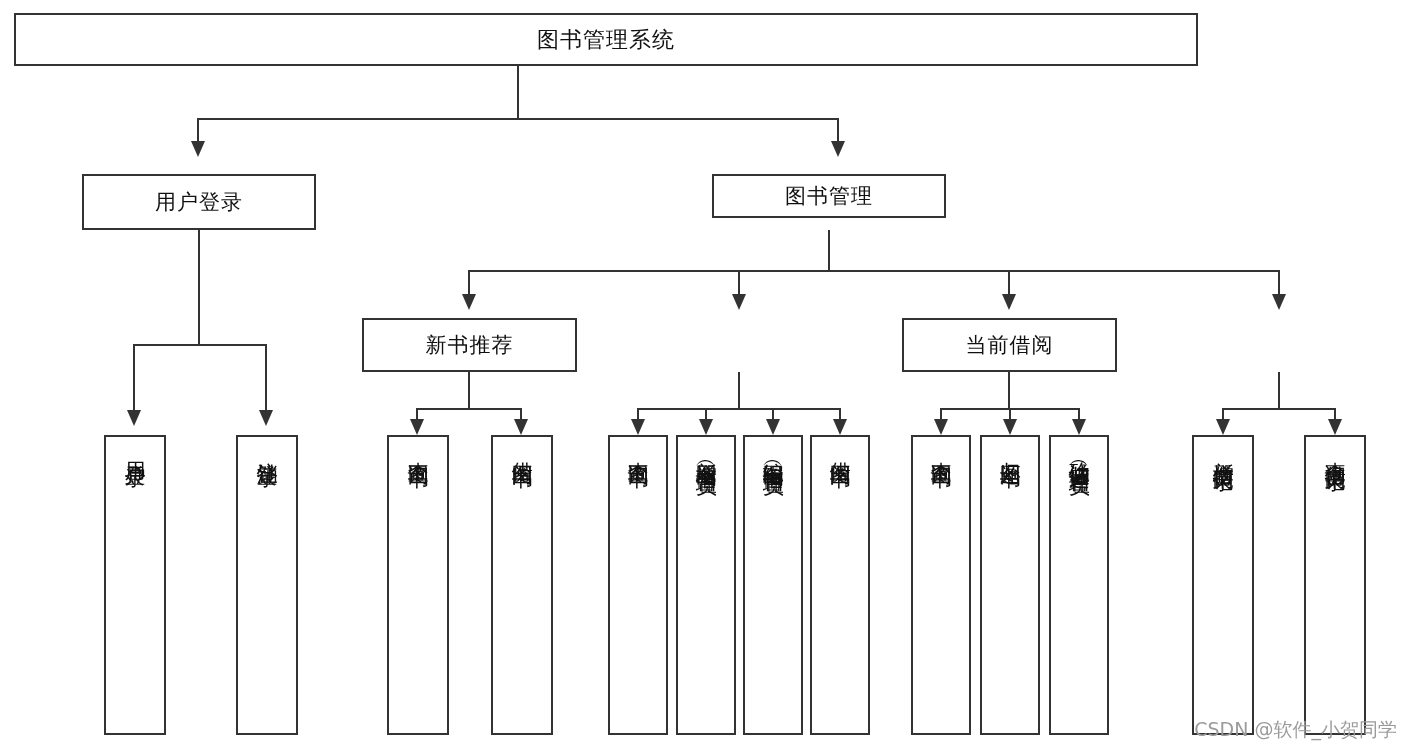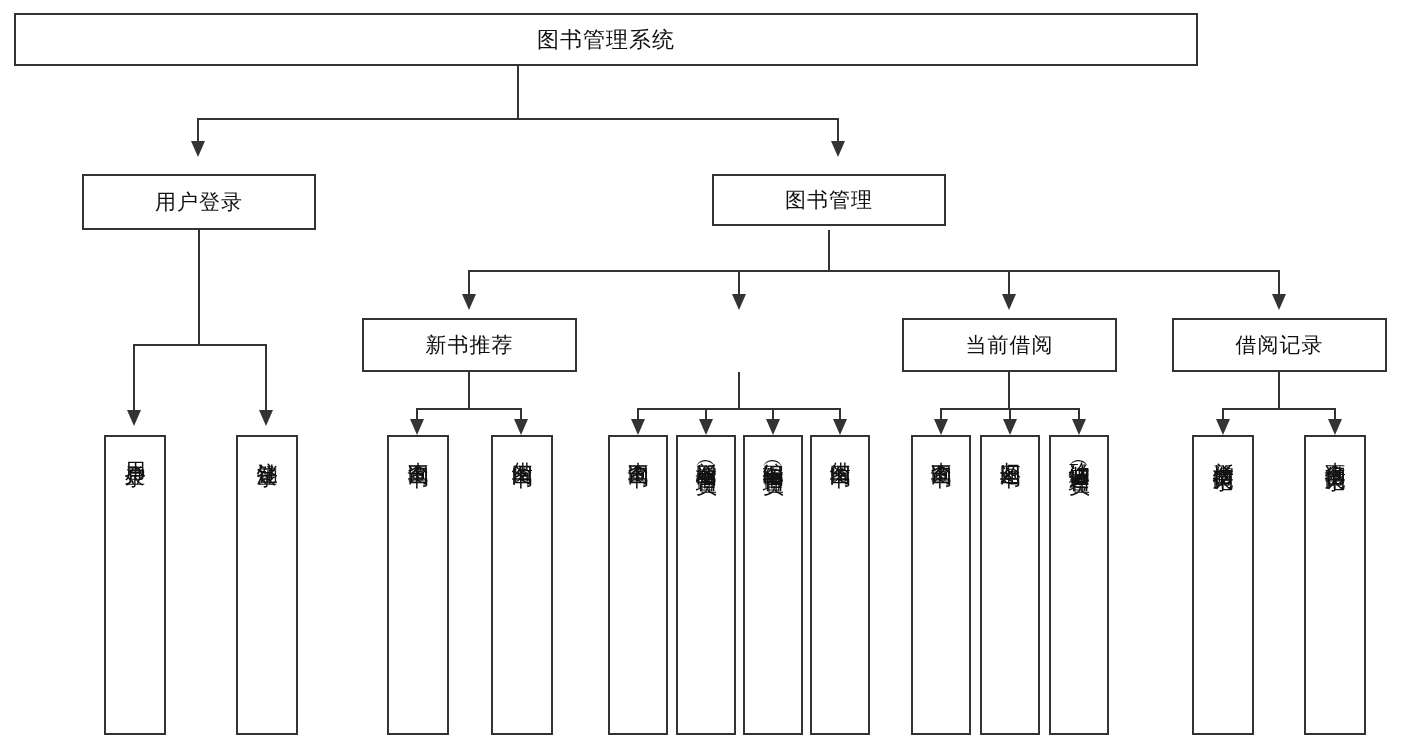--- a/index.html
+++ b/index.html
@@ -101,21 +101,21 @@
 
   <div class="line vline" style="left:197px; top:118px; width:2px; height:25px;"></div>
   <div class="arrow" style="left:191px; top:141px;"></div>
   <div class="line vline" style="left:837px; top:118px; width:2px; height:25px;"></div>
   <div class="arrow" style="left:831px; top:141px;"></div>
 
   <div class="node horiz" style="left:82px; top:174px; width:234px; height:56px;">
     <span class="label">用户登录</span>
   </div>
 
-  <div class="node horiz" style="left:712px; top:174px; width:234px; height:52px;">
+  <div class="node horiz" style="left:712px; top:174px; width:234px; height:44px;">
     <span class="label">图书管理</span>
   </div>
 
   <div class="line vline" style="left:198px; top:230px; width:2px; height:115px;"></div>
   <div class="line hline" style="left:133px; top:344px; width:134px; height:2px;"></div>
   <div class="line vline" style="left:133px; top:344px; width:2px; height:68px;"></div>
   <div class="arrow" style="left:127px; top:410px;"></div>
   <div class="line vline" style="left:265px; top:344px; width:2px; height:68px;"></div>
   <div class="arrow" style="left:259px; top:410px;"></div>
 
@@ -132,23 +132,20 @@
   <div class="arrow" style="left:1002px; top:294px;"></div>
 
   <div class="line vline" style="left:1278px; top:270px; width:2px; height:26px;"></div>
   <div class="arrow" style="left:1272px; top:294px;"></div>
 
   <div class="node horiz" style="left:362px; top:318px; width:215px; height:54px;">
     <span class="label">新书推荐</span>
   </div>
   <div class="node horiz" style="left:902px; top:318px; width:215px; height:54px;">
     <span class="label">当前借阅</span>
-  </div>
-  <div class="node horiz" style="left:1172px; top:318px; width:215px; height:54px;">
-    <span class="label">借阅记录</span>
   </div>
 
   <div class="line vline" style="left:468px; top:372px; width:2px; height:37px;"></div>
   <div class="line hline" style="left:416px; top:408px; width:106px; height:2px;"></div>
   <div class="line vline" style="left:416px; top:408px; width:2px; height:14px;"></div>
   <div class="arrow" style="left:410px; top:419px;"></div>
   <div class="line vline" style="left:520px; top:408px; width:2px; height:14px;"></div>
   <div class="arrow" style="left:514px; top:419px;"></div>
 
   <div class="line vline" style="left:738px; top:372px; width:2px; height:37px;"></div>
@@ -215,14 +212,15 @@
     <span class="label">确认归还（管理员）</span>
   </div>
 
   <div class="node vert" style="left:1192px; top:435px; width:62px; height:300px;">
     <span class="label">新增借阅记录</span>
   </div>
   <div class="node vert" style="left:1304px; top:435px; width:62px; height:300px;">
     <span class="label">查询借阅记录</span>
   </div>
 
+  <div id="watermark">CSDN @软件_小贺同学</div>
 
 </div>
 
 </body></html>

